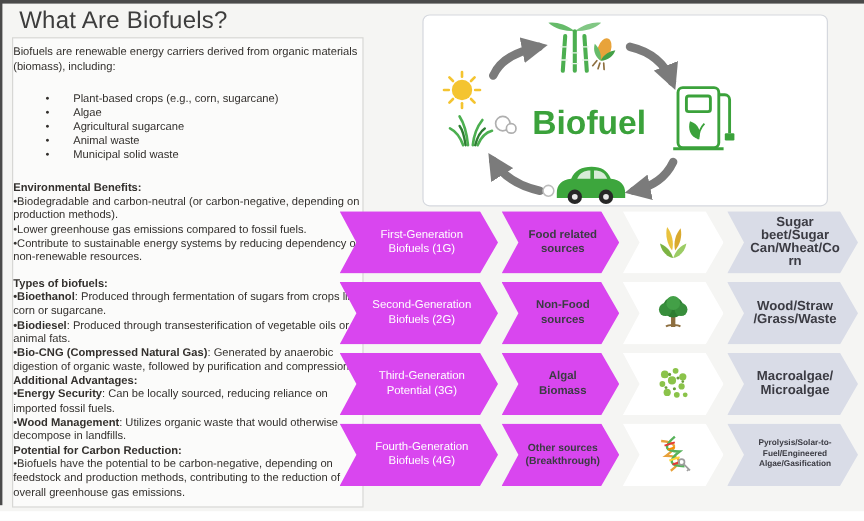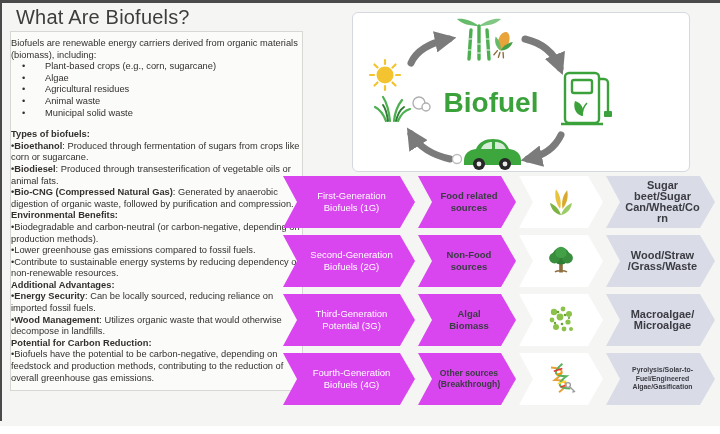--- a/index.html
+++ b/index.html
@@ -7,21 +7,21 @@
        font-family:"Liberation Sans",sans-serif;overflow:hidden}
   .slide{position:absolute;inset:0;background:#f5f5f3}
   .bottom-strip{position:absolute;left:0;top:426px;width:720px;height:8px;background:#fff}
   .edge-top{position:absolute;top:0;left:0;width:720px;height:3px;background:#4a4a4a}
   .edge-left{position:absolute;top:0;left:0;width:2px;height:421px;background:#4a4a4a}
   .title{position:absolute;left:16px;top:6px;font-size:20px;color:#3d3d3d;font-weight:400;letter-spacing:.2px}
   .infobox{position:absolute;left:10px;top:31px;width:293px;background:#fbfbfa;border:1px solid #d7d7d4;
            padding:6px 0;box-sizing:border-box;font-size:9.3px;line-height:11.6px;color:#33302d}
   .para{margin:0}
   b{font-weight:700}
-  .bullets{margin:0;padding:0;list-style:none}
+  .bullets{margin:16px;padding:0;list-style:none}
   .bullets li{padding-left:34px;position:relative}
   .bullets li::before{content:"\2022";position:absolute;left:11px}
   .section.first{margin-top:10px}
   .shead{font-weight:700}
   .diagram{position:absolute;left:352px;top:12px;width:338px;height:160px;background:#fff;
            border:1px solid #d5d8de;border-radius:6px;box-sizing:border-box}
   #gen-rows{position:absolute;left:283px;top:176px;width:432px}
   .gen-row{display:flex;gap:3px;height:52px;margin-bottom:7px}
   .chev{height:52px;display:flex;align-items:center;justify-content:center;text-align:center;
         box-sizing:border-box;
@@ -39,35 +39,35 @@
 <body>
 
 <div class="slide">
   <div class="title">What Are Biofuels?</div>
 
   <div class="infobox" id="info-body">
       <div class="para">Biofuels are renewable energy carriers derived from organic materials (biomass), including:</div>
       <ul class="bullets">
         <li>Plant-based crops (e.g., corn, sugarcane)</li>
         <li>Algae</li>
-        <li>Agricultural residues</li>
+        <li>Agricultural sugarcane</li>
         <li>Animal waste</li>
         <li>Municipal solid waste</li>
       </ul>
+      <div class="section">
+        <div class="shead">Environmental Benefits:</div>
+        <div class="para">•Biodegradable and carbon-neutral (or carbon-negative, depending on production methods).</div>
+        <div class="para">•Lower greenhouse gas emissions compared to fossil fuels.</div>
+        <div class="para">•Contribute to sustainable energy systems by reducing dependency on non-renewable resources.</div>
+      </div>
       <div class="section first">
         <div class="shead">Types of biofuels:</div>
         <div class="para"><b>•Bioethanol</b>: Produced through fermentation of sugars from crops like corn or sugarcane.</div>
         <div class="para"><b>•Biodiesel</b>: Produced through transesterification of vegetable oils or animal fats.</div>
         <div class="para"><b>•Bio-CNG (Compressed Natural Gas)</b>: Generated by anaerobic digestion of organic waste, followed by purification and compression.</div>
-      </div>
-      <div class="section">
-        <div class="shead">Environmental Benefits:</div>
-        <div class="para">•Biodegradable and carbon-neutral (or carbon-negative, depending on production methods).</div>
-        <div class="para">•Lower greenhouse gas emissions compared to fossil fuels.</div>
-        <div class="para">•Contribute to sustainable energy systems by reducing dependency on non-renewable resources.</div>
       </div>
       <div class="section">
         <div class="shead">Additional Advantages:</div>
         <div class="para"><b>•Energy Security</b>: Can be locally sourced, reducing reliance on imported fossil fuels.</div>
         <div class="para"><b>•Wood Management</b>: Utilizes organic waste that would otherwise decompose in landfills.</div>
       </div>
       <div class="section">
         <div class="shead">Potential for Carbon Reduction:</div>
         <div class="para">•Biofuels have the potential to be carbon-negative, depending on feedstock and production methods, contributing to the reduction of overall greenhouse gas emissions.</div>
       </div>

